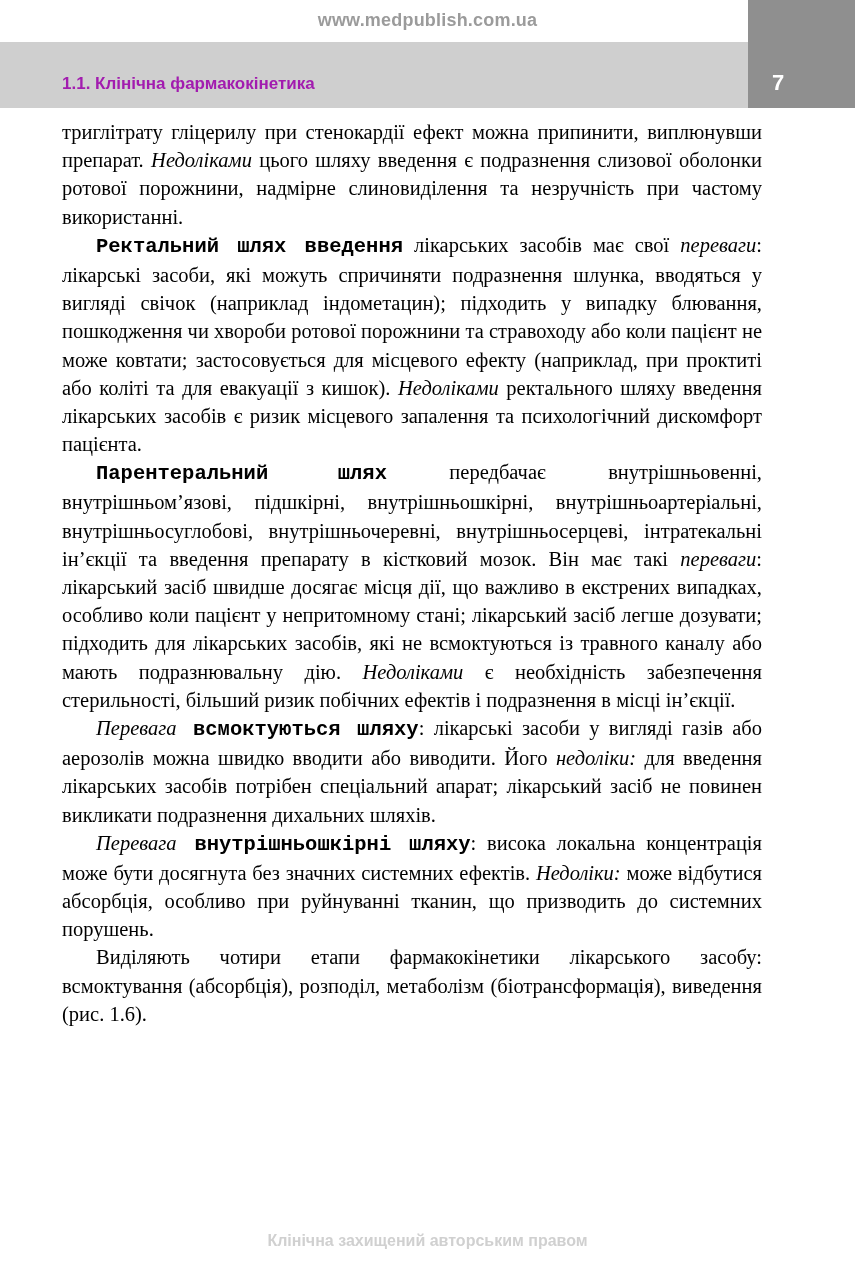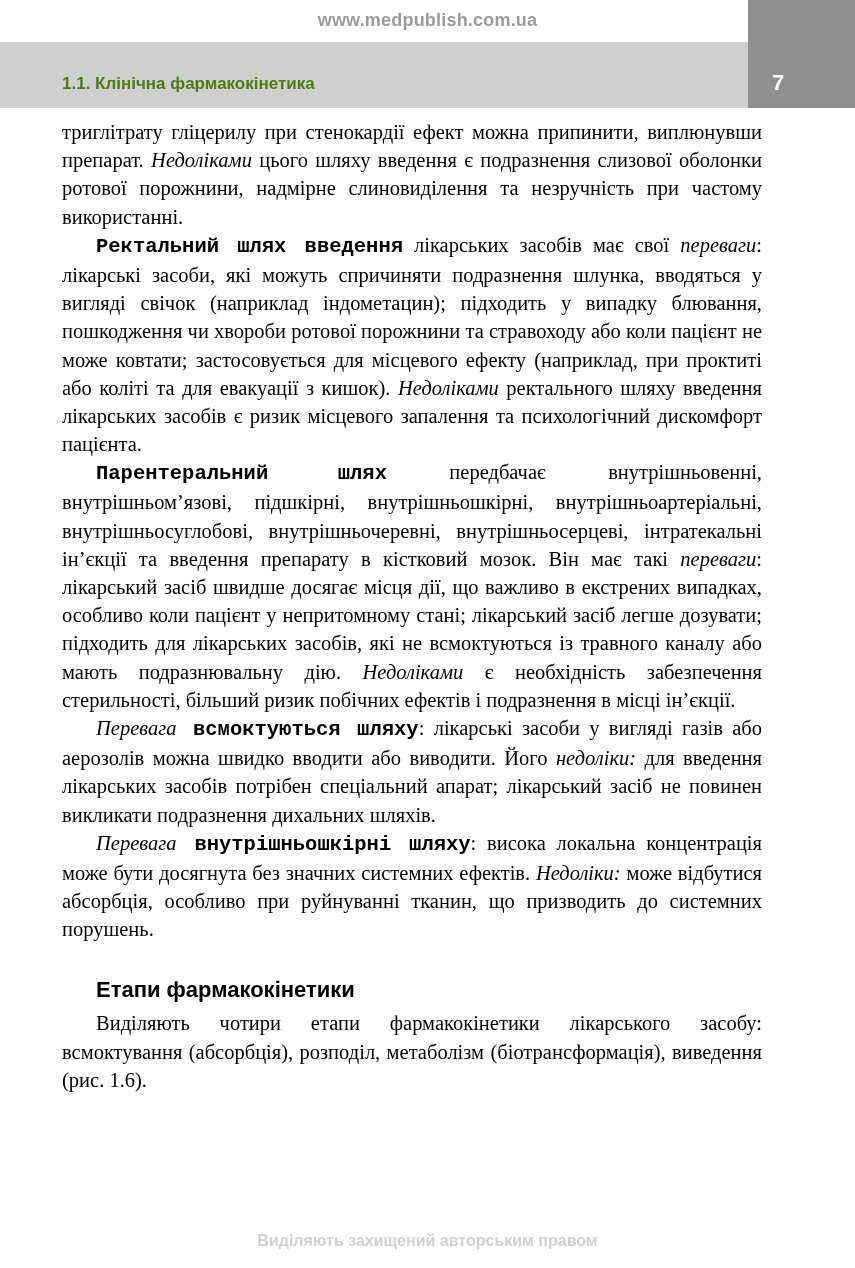--- a/index.html
+++ b/index.html
@@ -47,21 +47,21 @@
     height: 66px;
     background: #cfcfcf;
   }
   .header-title {
     position: absolute;
     top: 74px;
     left: 62px;
     font-family: "Liberation Sans", sans-serif;
     font-size: 17px;
     font-weight: bold;
-    color: #4d7c0f;
+    color: #a21caf;
   }
   .page-number-block {
     position: absolute;
     top: 0;
     left: 748px;
     width: 107px;
     height: 108px;
     background: #8f8f8f;
   }
   .page-number {
@@ -133,19 +133,18 @@
   <p><span>триглітрату гліцерилу при стенокардії ефект можна припинити, виплюнувши препарат. </span><i>Недоліками</i><span> цього шляху введення є подразнення слизової оболонки ротової порожнини, надмірне слиновиділення та незручність при частому використанні.</span></p>
 
   <p class="indent"><b>Ректальний шлях введення</b><span> лікарських засобів має свої </span><i>переваги</i><span>: лікарські засоби, які можуть спричиняти подразнення шлунка, вводяться у вигляді свічок (наприклад індометацин); підходить у випадку блювання, пошкодження чи хвороби ротової порожнини та стравоходу або коли пацієнт не може ковтати; застосовується для місцевого ефекту (наприклад, при проктиті або коліті та для евакуації з кишок). </span><i>Недоліками</i><span> ректального шляху введення лікарських засобів є ризик місцевого запалення та психологічний дискомфорт пацієнта.</span></p>
 
   <p class="indent"><b>Парентеральний шлях</b><span> передбачає внутрішньовенні, внутрішньом’язові, підшкірні, внутрішньошкірні, внутрішньоартеріальні, внутрішньосуглобові, внутрішньочеревні, внутрішньосерцеві, інтратекальні ін’єкції та введення препарату в кістковий мозок. Він має такі </span><i>переваги</i><span>: лікарський засіб швидше досягає місця дії, що важливо в екстрених випадках, особливо коли пацієнт у непритомному стані; лікарський засіб легше дозувати; підходить для лікарських засобів, які не всмоктуються із травного каналу або мають подразнювальну дію. </span><i>Недоліками</i><span> є необхідність забезпечення стерильності, більший ризик побічних ефектів і подразнення в місці ін’єкції.</span></p>
 
   <p class="indent"><i>Перевага</i><b> всмоктуються шляху</b><span>: лікарські засоби у вигляді газів або аерозолів можна швидко вводити або виводити. Його </span><i>недоліки:</i><span> для введення лікарських засобів потрібен спеціальний апарат; лікарський засіб не повинен викликати подразнення дихальних шляхів.</span></p>
 
   <p class="indent"><i>Перевага</i><b> внутрішньошкірні шляху</b><span>: висока локальна концентрація може бути досягнута без значних системних ефектів. </span><i>Недоліки:</i><span> може відбутися абсорбція, особливо при руйнуванні тканин, що призводить до системних порушень.</span></p>
 
-  <h2 class="section-heading">Етапи фармакокінетики</h2>
 
   <p class="indent">Виділяють чотири етапи фармакокінетики лікарського засобу: всмоктування (абсорбція), розподіл, метаболізм (біотрансформація), виведення (рис. 1.6).</p>
 
 </div>
 
-<div class="footer-note">Виділяють захищений авторським правом</div>
+<div class="footer-note">Клінічна захищений авторським правом</div>
 
 </body></html>

